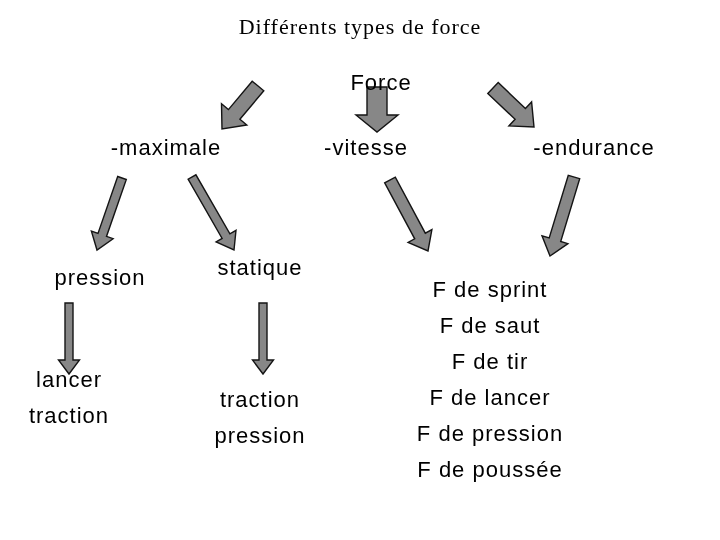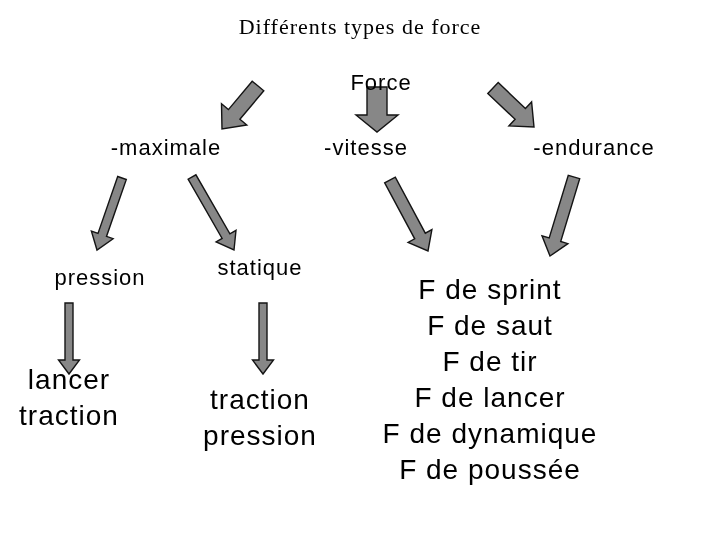--- a/index.html
+++ b/index.html
@@ -11,21 +11,21 @@
   .title{
     position:absolute;left:0;top:13px;width:100%;text-align:center;
     font-size:22px;letter-spacing:1px;line-height:28px;white-space:nowrap;font-family:Liberation Serif, serif;
   }
   .node{
     position:absolute;transform:translate(-50%,-50%);
     font-size:22px;letter-spacing:1px;line-height:28px;white-space:nowrap;
   }
   .vlist{
     position:absolute;transform:translateX(-50%);text-align:center;
-    font-size:28px;letter-spacing:1px;line-height:36px;white-space:nowrap;
+    font-size:22px;letter-spacing:1px;line-height:36px;white-space:nowrap;
   }
 </style>
 </head>
 <body>
 
 <div class="slide">
 
   <svg class="layer" width="720" height="540" viewBox="0 0 720 540">
       <polygon points="252.2,81.2 228.4,109.6 221.5,103.8 222.0,129.0 246.8,125.0 239.9,119.2 263.8,90.8" fill="#878787" stroke="#141414" stroke-width="1.4"></polygon>
       <polygon points="367.0,87.0 367.0,115.0 356.0,115.0 377.0,132.0 398.0,115.0 387.0,115.0 387.0,87.0" fill="#878787" stroke="#141414" stroke-width="1.4"></polygon>
@@ -57,17 +57,17 @@
   <div class="vlist" style="left:260px;top:382px">
     <div>traction</div>
     <div>pression</div>
   </div>
 
   <div class="vlist" style="left:490px;top:272px">
     <div>F de sprint</div>
     <div>F de saut</div>
     <div>F de tir</div>
     <div>F de lancer</div>
-    <div>F de dynamique</div>
+    <div>F de pression</div>
     <div>F de poussée</div>
   </div>
 
 </div>
 
 </body></html>

